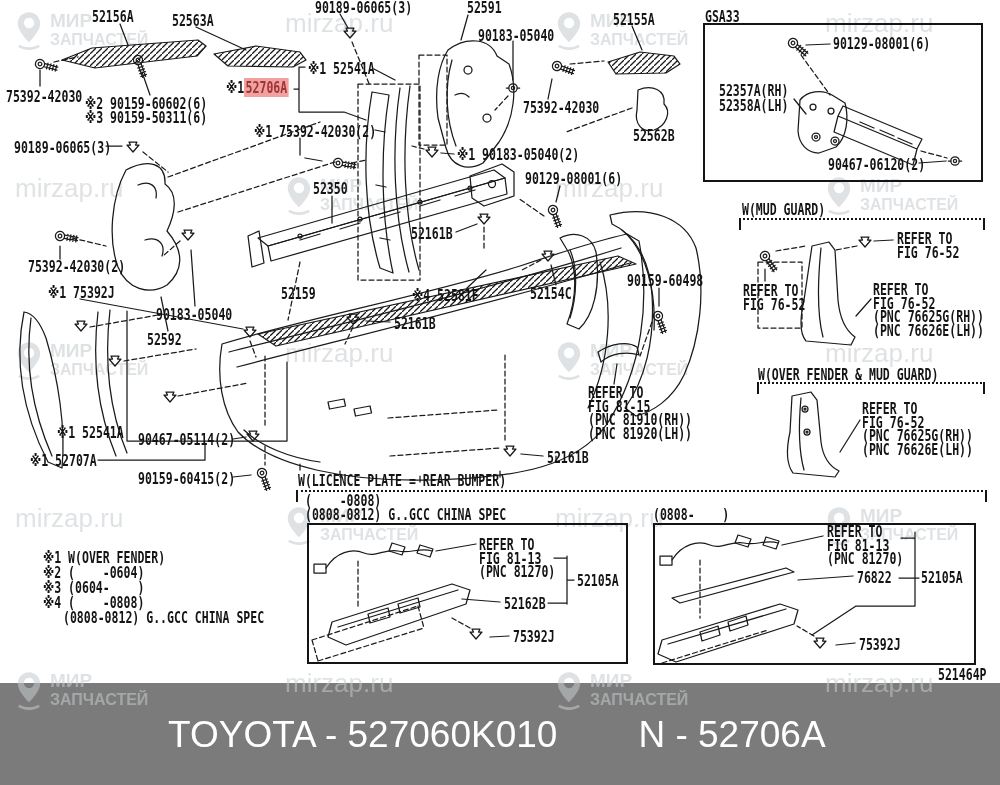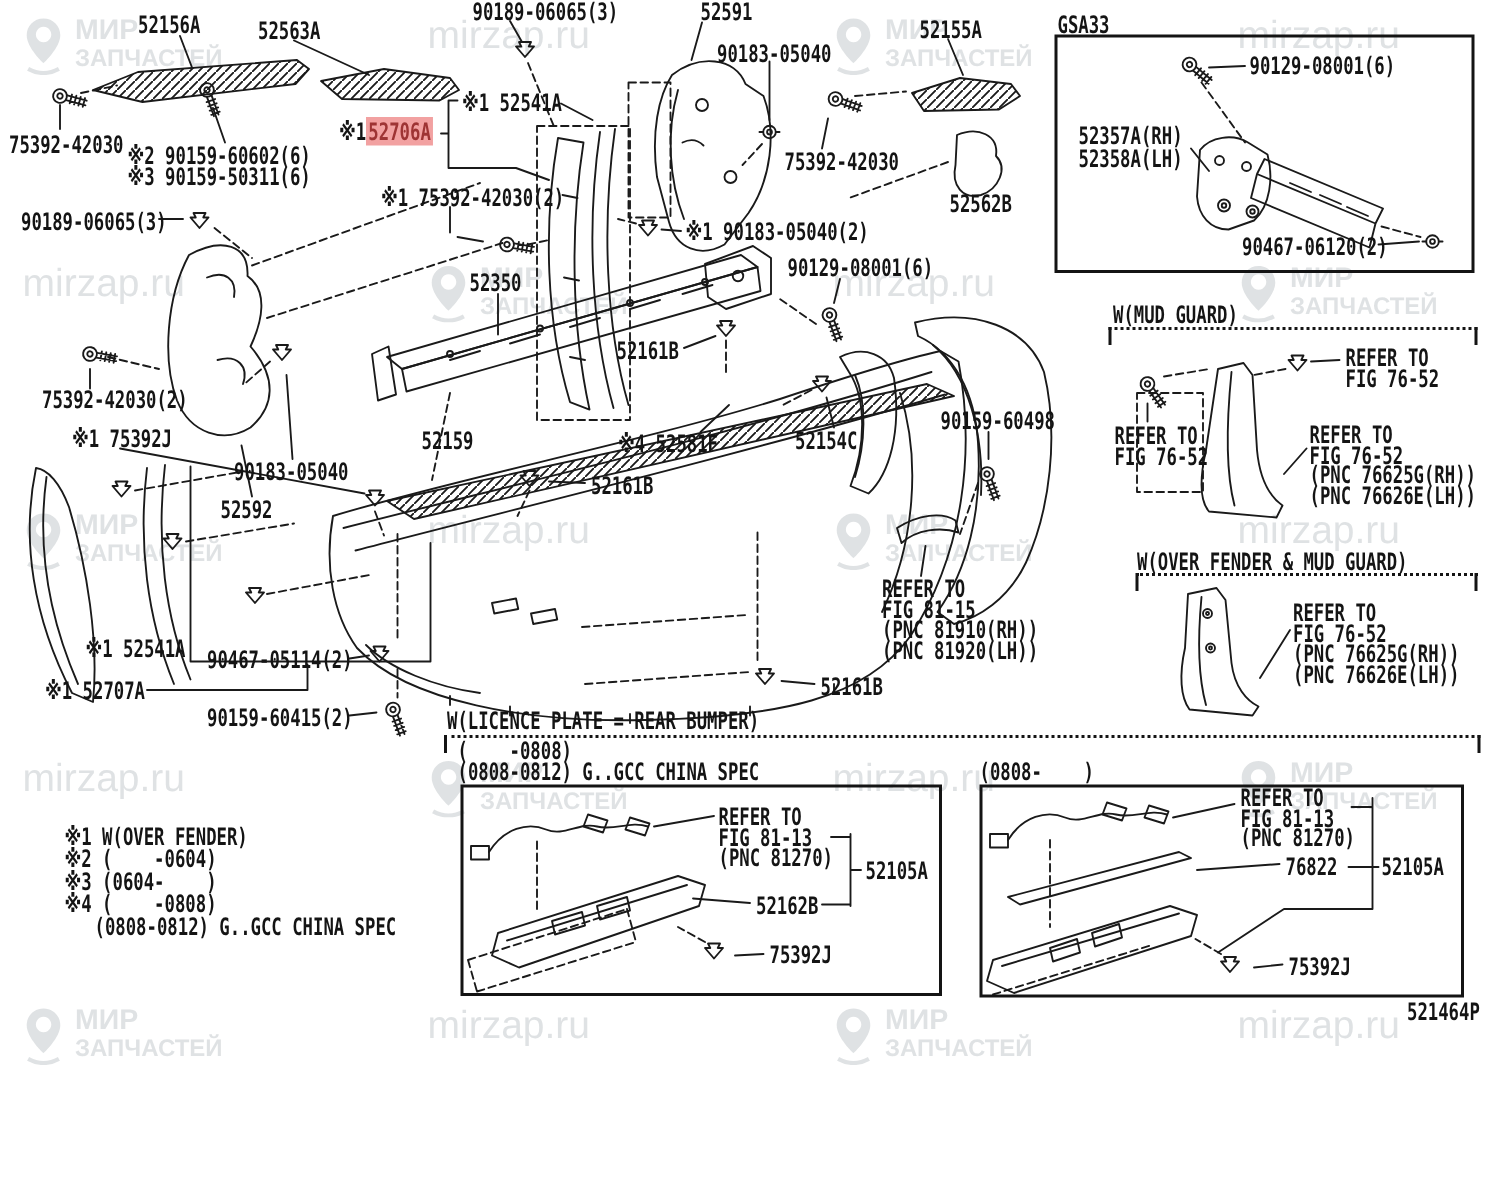--- a/index.html
+++ b/index.html
@@ -27,20 +27,24 @@
   #label-layer{position:absolute;inset:0;z-index:5;}
   .lbl{position:absolute;font:bold 16px/13.5px "DejaVu Sans Mono","DejaVu Sans",monospace;
        color:#141414;transform:scaleX(.72);transform-origin:0 0;white-space:pre;}
   .lbl .hl{padding:0 2px;}
 </style>
 </head>
 <body>
 
 <div class="stage">
 
+  <div class="banner" id="banner" style="background: rgb(123, 123, 123); color: rgb(255, 255, 255);">
+    <span class="b-left">TOYOTA - 527060K010</span>
+    <span class="b-right">N - 52706A</span>
+  </div>
 
   <div id="wm-layer">
       <div class="wm" style="left: 15px; top: 10px; color: rgb(198, 203, 206);">
         <svg width="28" height="40" viewBox="0 0 30 42">
           <path d="M15,2 C8,2 3,7.5 3,14 C3,23 15,34 15,34 C15,34 27,23 27,14 C27,7.5 22,2 15,2 Z M15,19 a5.5,5.5 0 1,1 0.1,0 Z" fill="currentColor" fill-rule="evenodd"></path>
           <path d="M4,38 q11,6 22,0" stroke="currentColor" stroke-width="3" fill="none"></path>
         </svg>
         <div class="col">
           <span class="t1">МИР</span>
           <span class="t2">ЗАПЧАСТЕЙ</span>

